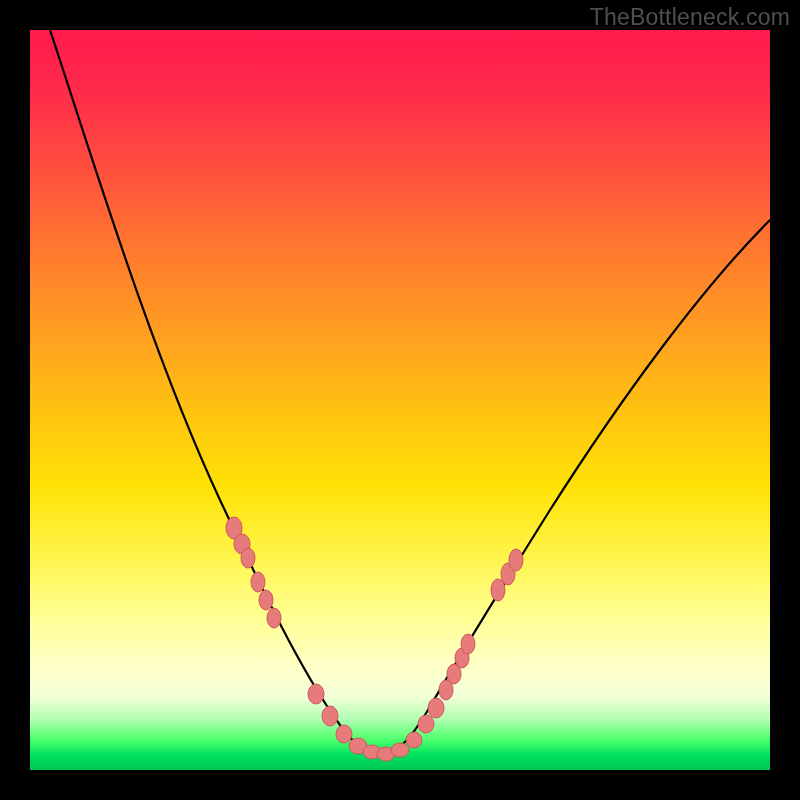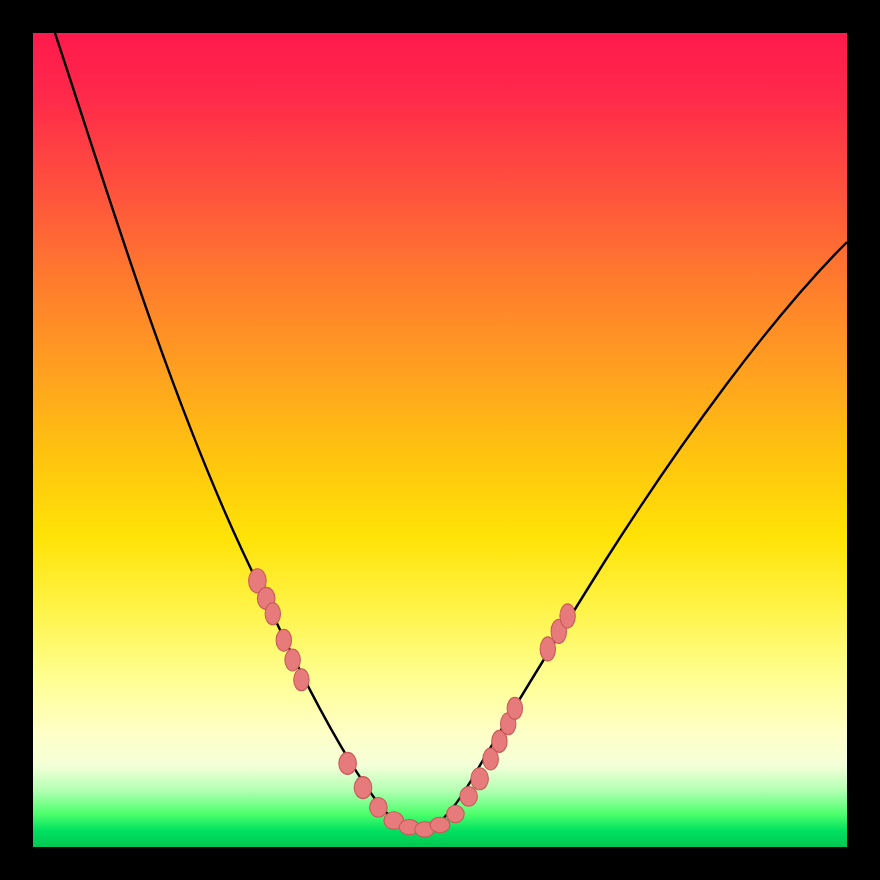--- a/index.html
+++ b/index.html
@@ -104,13 +104,14 @@
         <ellipse cx="416" cy="660" rx="7" ry="10"></ellipse>
         <ellipse cx="424" cy="644" rx="7" ry="10"></ellipse>
         <ellipse cx="432" cy="628" rx="7" ry="10"></ellipse>
         <ellipse cx="438" cy="614" rx="7" ry="10"></ellipse>
         <ellipse cx="468" cy="560" rx="7" ry="11"></ellipse>
         <ellipse cx="478" cy="544" rx="7" ry="11"></ellipse>
         <ellipse cx="486" cy="530" rx="7" ry="11"></ellipse>
       </g>
     </svg>
   </div>
+  <div class="watermark">TheBottleneck.com</div>
 </div>
 
 </body></html>

